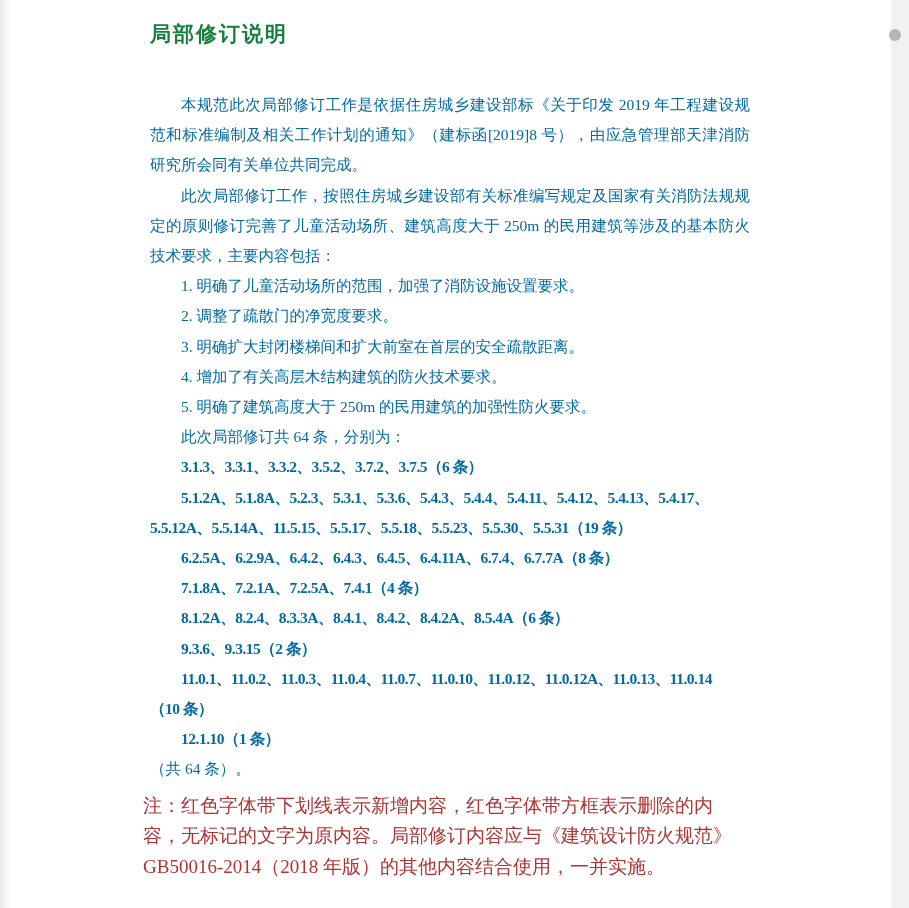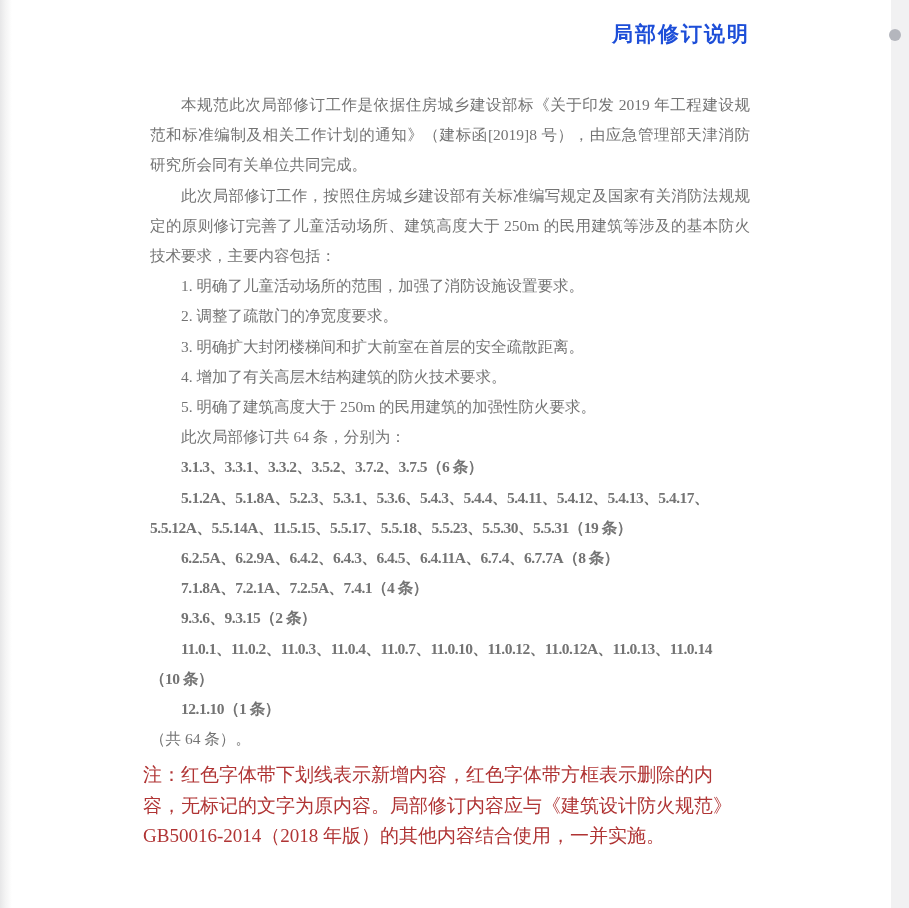--- a/index.html
+++ b/index.html
@@ -46,35 +46,35 @@
     overflow: hidden;
   }
   .content {
     position: absolute;
     left: 150px;
     top: 0;
     width: 600px;
   }
   .page-title {
     margin: 20px 0 0 0;
-    text-align: right;
+    text-align: left;
     font-size: 21px;
     font-weight: bold;
     letter-spacing: 2px;
-    color: #1d4ed8;
+    color: #15803d;
   }
   .doc-body {
     margin-top: 42px;
     color: #1e1e1e;
     font-size: 15.5px;
   }
   .line {
     line-height: 30.2px;
     white-space: nowrap;
-    color: #737373;
+    color: #0369a1;
   }
   .line.indent { padding-left: 31px; }
   .line.full {
     text-align: justify;
     text-align-last: justify;
     white-space: normal;
   }
   .line.num { letter-spacing: -0.5px; font-weight: bold; }
   .note {
     margin-top: 6px;
@@ -109,20 +109,21 @@
         <div class="line indent">2. 调整了疏散门的净宽度要求。</div>
         <div class="line indent">3. 明确扩大封闭楼梯间和扩大前室在首层的安全疏散距离。</div>
         <div class="line indent">4. 增加了有关高层木结构建筑的防火技术要求。</div>
         <div class="line indent">5. 明确了建筑高度大于 250m 的民用建筑的加强性防火要求。</div>
         <div class="line indent">此次局部修订共 64 条，分别为：</div>
         <div class="line indent num">3.1.3、3.3.1、3.3.2、3.5.2、3.7.2、3.7.5（6 条）</div>
         <div class="line indent num">5.1.2A、5.1.8A、5.2.3、5.3.1、5.3.6、5.4.3、5.4.4、5.4.11、5.4.12、5.4.13、5.4.17、</div>
         <div class="line num">5.5.12A、5.5.14A、11.5.15、5.5.17、5.5.18、5.5.23、5.5.30、5.5.31（19 条）</div>
         <div class="line indent num">6.2.5A、6.2.9A、6.4.2、6.4.3、6.4.5、6.4.11A、6.7.4、6.7.7A（8 条）</div>
         <div class="line indent num">7.1.8A、7.2.1A、7.2.5A、7.4.1（4 条）</div>
+        <div class="line indent num">8.1.2A、8.2.4、8.3.3A、8.4.1、8.4.2、8.4.2A、8.5.4A（6 条）</div>
         <div class="line indent num">9.3.6、9.3.15（2 条）</div>
         <div class="line indent num">11.0.1、11.0.2、11.0.3、11.0.4、11.0.7、11.0.10、11.0.12、11.0.12A、11.0.13、11.0.14</div>
         <div class="line num">（10 条）</div>
         <div class="line indent num">12.1.10（1 条）</div>
         <div class="line">（共 64 条）。</div>
       </div>
 
       <div class="note" style="color: rgb(176, 52, 52);">
         <div class="note-line">注：红色字体带下划线表示新增内容，红色字体带方框表示删除的内</div>
         <div class="note-line">容，无标记的文字为原内容。局部修订内容应与《建筑设计防火规范》</div>

